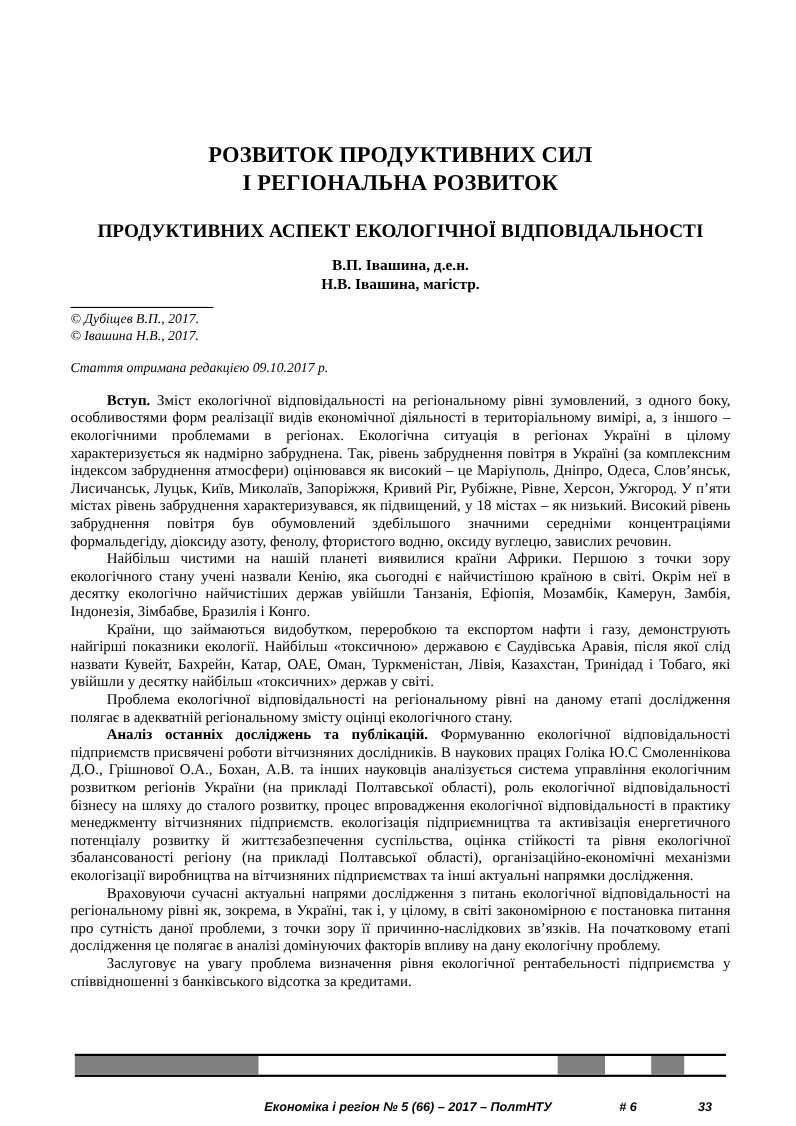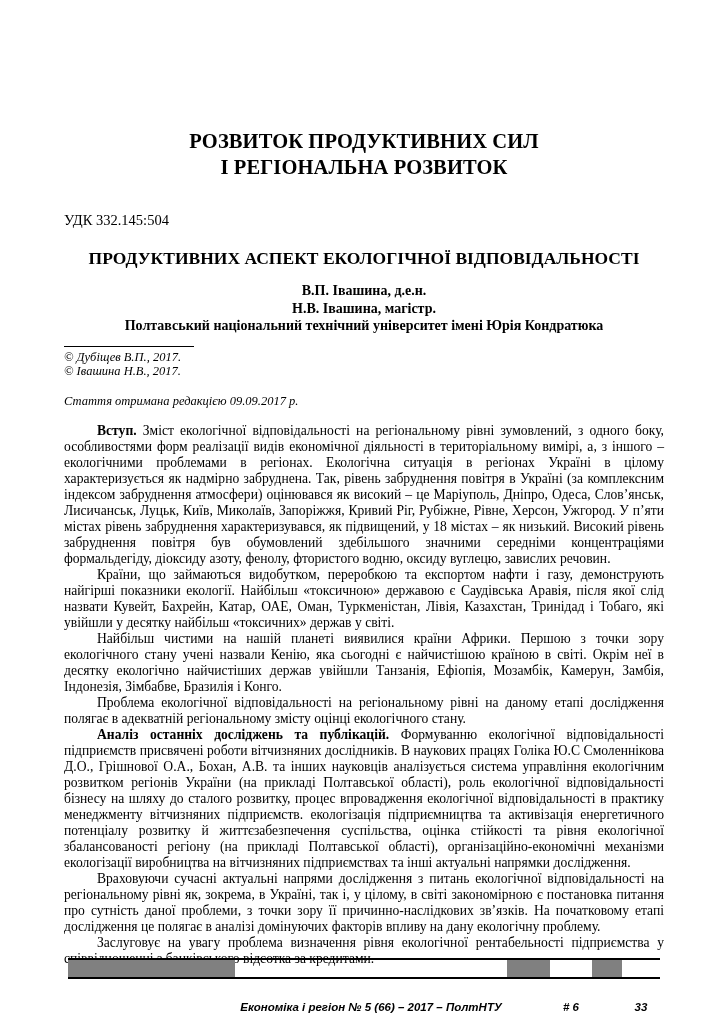--- a/index.html
+++ b/index.html
@@ -151,47 +151,45 @@
 <body>
 
 <div class="page">
   <div class="content">
 
     <div class="rubric">
       <span class="line">РОЗВИТОК ПРОДУКТИВНИХ СИЛ</span>
       <span class="line">І РЕГІОНАЛЬНА РОЗВИТОК</span>
     </div>
 
-    <div class="udc">УДК 332.145:504</div>
 
     <h1 class="article-title">ПРОДУКТИВНИХ АСПЕКТ ЕКОЛОГІЧНОЇ ВІДПОВІДАЛЬНОСТІ</h1>
 
     <div class="authors">
       <span class="author-line">В.П. Івашина, д.е.н.</span>
       <span class="author-line">Н.В. Івашина, магістр.</span>
-      <span class="affiliation">Полтавський національний технічний університет імені Юрія Кондратюка</span>
     </div>
 
     <div class="copyright-rule"></div>
     <div class="copyright">
       <span>© Дубіщев В.П., 2017.</span>
       <span>© Івашина Н.В., 2017.</span>
     </div>
 
-    <div class="received">Стаття отримана редакцією 09.09.2017 р.</div>
+    <div class="received">Стаття отримана редакцією 09.10.2017 р.</div>
 
     <div class="body-text">
       <p>
         <b>Вступ.</b><span> Зміст екологічної відповідальності на регіональному рівні зумовлений, з одного боку, особливостями форм реалізації видів економічної діяльності в територіальному вимірі, а, з іншого – екологічними проблемами в регіонах. Екологічна ситуація в регіонах Україні в цілому характеризується як надмірно забруднена. Так, рівень забруднення повітря в Україні (за комплексним індексом забруднення атмосфери) оцінювався як високий – це Маріуполь,  Дніпро, Одеса, Слов’янськ, Лисичанськ, Луцьк, Київ, Миколаїв, Запоріжжя,  Кривий Ріг, Рубіжне, Рівне, Херсон, Ужгород. У п’яти містах рівень забруднення характеризувався, як підвищений, у 18 містах – як низький. Високий рівень забруднення повітря був обумовлений здебільшого значними середніми концентраціями формальдегіду, діоксиду азоту, фенолу, фтористого водню, оксиду вуглецю, завислих речовин.</span>
       </p>
       <p>
+        <b></b><span>Найбільш чистими на нашій планеті виявилися країни Африки. Першою з точки зору екологічного стану учені назвали Кенію, яка сьогодні є найчистішою країною в світі. Окрім неї в десятку екологічно найчистіших держав увійшли Танзанія, Ефіопія, Мозамбік, Камерун, Замбія, Індонезія, Зімбабве, Бразилія і Конго.</span>
+      </p>
+      <p>
         <b></b><span>Країни, що займаються видобутком, переробкою та експортом нафти і газу, демонструють найгірші показники екології. Найбільш «токсичною» державою є Саудівська Аравія, після якої слід назвати Кувейт, Бахрейн, Катар, ОАЕ, Оман, Туркменістан, Лівія, Казахстан, Тринідад і Тобаго, які увійшли у десятку найбільш «токсичних» держав у світі.</span>
-      </p>
-      <p>
-        <b></b><span>Найбільш чистими на нашій планеті виявилися країни Африки. Першою з точки зору екологічного стану учені назвали Кенію, яка сьогодні є найчистішою країною в світі. Окрім неї в десятку екологічно найчистіших держав увійшли Танзанія, Ефіопія, Мозамбік, Камерун, Замбія, Індонезія, Зімбабве, Бразилія і Конго.</span>
       </p>
       <p>
         <b></b><span>Проблема  екологічної відповідальності на регіональному рівні на даному етапі дослідження полягає в адекватній регіональному змісту оцінці екологічного стану.</span>
       </p>
       <p>
         <b>Аналіз останніх досліджень та публікацій.</b><span> Формуванню екологічної відповідальності підприємств присвячені роботи вітчизняних дослідників. В наукових працях Голіка Ю.С Смоленнікова Д.О., Грішнової О.А., Бохан, А.В. та інших науковців аналізується система управління екологічним розвитком регіонів України (на прикладі Полтавської області), роль екологічної відповідальності бізнесу на шляху до сталого розвитку, процес  впровадження екологічної відповідальності в практику менеджменту вітчизняних підприємств. екологізація підприємництва та активізація енергетичного потенціалу розвитку й життєзабезпечення суспільства, оцінка стійкості та рівня екологічної збалансованості регіону (на прикладі Полтавської області), організаційно-економічні механізми екологізації виробництва на вітчизняних підприємствах та інші актуальні напрямки дослідження.</span>
       </p>
       <p>
         <b></b><span>Враховуючи сучасні актуальні напрями дослідження з питань екологічної відповідальності на регіональному рівні як, зокрема, в Україні, так і, у цілому, в світі закономірною є постановка питання про сутність даної проблеми, з точки зору її причинно-наслідкових зв’язків. На початковому етапі дослідження це полягає в аналізі домінуючих факторів впливу на дану екологічну проблему.</span>
       </p>

